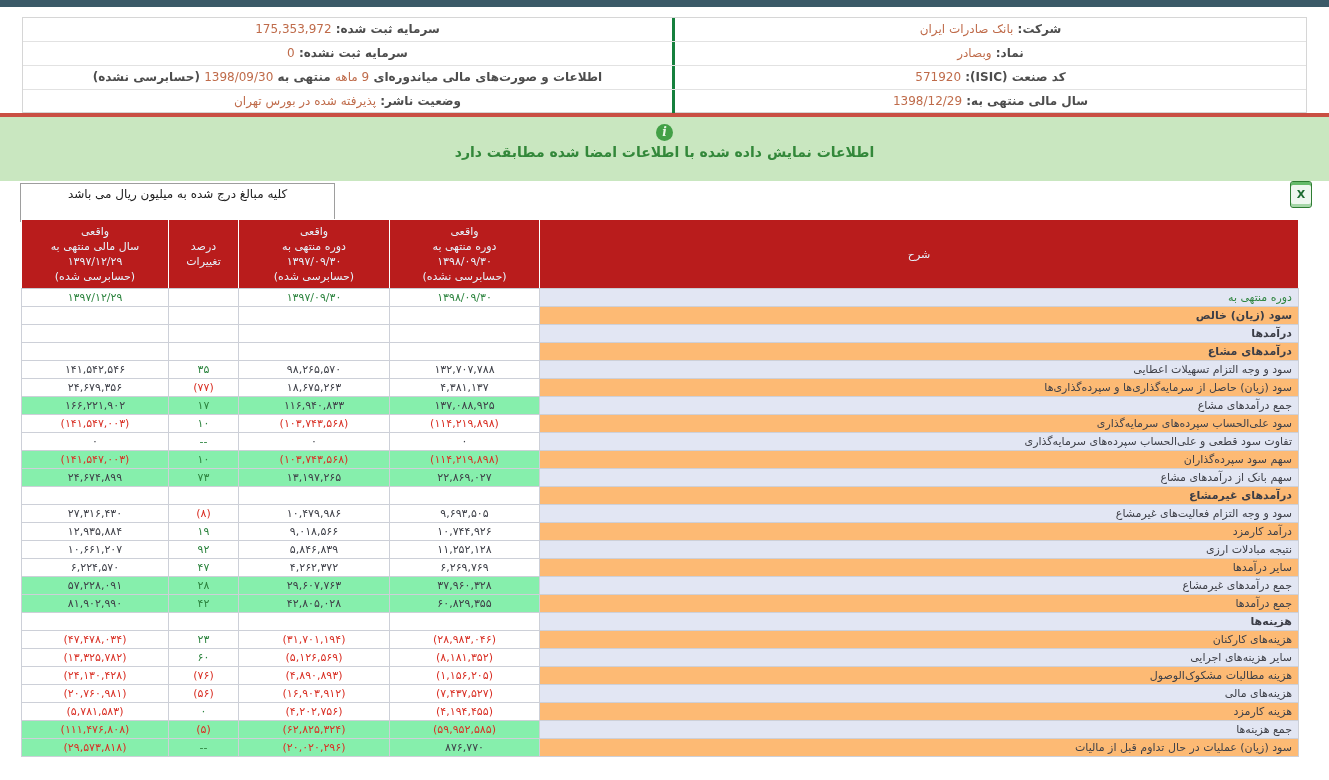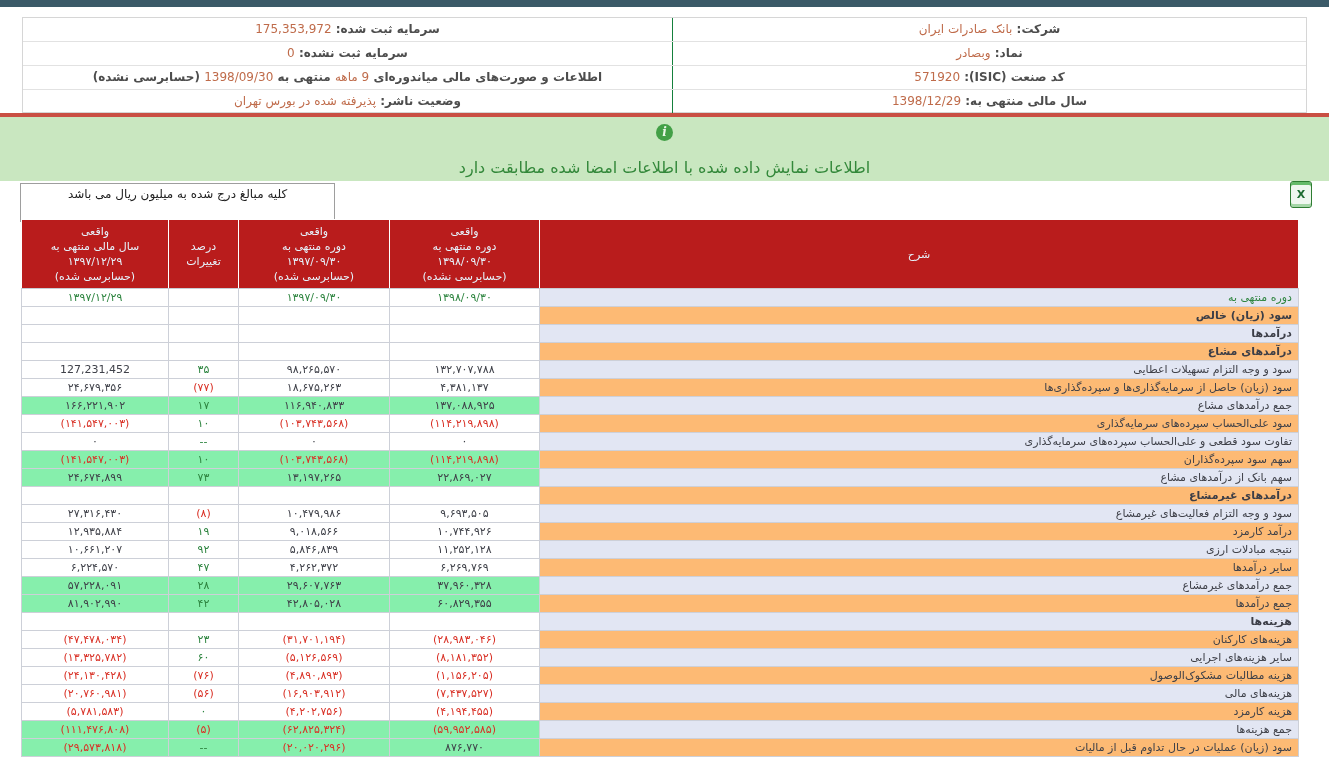--- a/index.html
+++ b/index.html
@@ -13,33 +13,33 @@
   .topbar{position:absolute;top:0;left:0;width:1329px;height:7px;background:#3b5a68;}
 
   
   .info-table{
     position:absolute;top:17px;right:22px;left:22px;height:96px;
     border:1px solid #d6d6d6;background:#fff;box-sizing:border-box;
   }
   .irow{display:flex;height:23px;line-height:23px;border-bottom:1px solid #e2e2e2;font-size:12px;}
   .irow:last-child{border-bottom:none;}
   .icell{box-sizing:border-box;padding:0 8px;white-space:nowrap;overflow:hidden;text-align:center;}
-  .iright{width:634px;border-left:1px solid #15803d;}
+  .iright{width:634px;border-left:3px solid #15803d;}
   .ileft{flex:1;}
   .seg-label{color:#4d4d4d;font-weight:bold;}
   .seg-value{color:#bf6b4a;font-weight:normal;}
 
   
   .red-divider{position:absolute;top:113px;left:0;width:1329px;height:4px;background:#c94f43;}
   .banner{position:absolute;top:117px;left:0;width:1329px;height:64px;background:#c9e7c0;text-align:center;}
   .binfo{
     display:inline-block;margin-top:7px;width:17px;height:17px;border-radius:50%;
     background:#43a047;color:#eaf7e7;font:bold italic 12px/17px "DejaVu Serif",serif;text-align:center;
   }
-  .btext{margin-top:17px;font-size:16px;font-weight:normal;color:#33883a;}
+  .btext{margin-top:3px;font-size:14px;font-weight:bold;color:#33883a;}
 
   
   .unit-note{
     position:absolute;top:183px;left:20px;width:315px;height:39px;box-sizing:border-box;
     border:1px solid #9e9e9e;background:#fff;color:#222;
     font-size:12px;line-height:21px;text-align:center;white-space:nowrap;
   }
   .excel{position:absolute;top:180px;right:16px;width:24px;height:27px;cursor:pointer;}
   .x-sheet{
     width:20px;height:25px;margin:1px auto 0;background:#eff7ef;border:1px solid #2e7d32;border-radius:3px;
@@ -174,21 +174,21 @@
         <td class="v1398"></td>
         <td class="v1397"></td>
         <td class="pct"></td>
         <td class="vyear"></td>
       </tr>
       <tr class="normal odd">
         <td class="desc">سود و وجه التزام تسهیلات اعطایی</td>
         <td class="v1398 pos">۱۳۲,۷۰۷,۷۸۸</td>
         <td class="v1397 pos">۹۸,۲۶۵,۵۷۰</td>
         <td class="pct grn">۳۵</td>
-        <td class="vyear pos">127,231,452</td>
+        <td class="vyear pos">۱۴۱,۵۴۲,۵۴۶</td>
       </tr>
       <tr class="normal even">
         <td class="desc">سود (زیان) حاصل از سرمایه‌گذاری‌ها و سپرده‌گذاری‌ها</td>
         <td class="v1398 pos">۴,۳۸۱,۱۳۷</td>
         <td class="v1397 pos">۱۸,۶۷۵,۲۶۳</td>
         <td class="pct neg">(۷۷)</td>
         <td class="vyear pos">۲۴,۶۷۹,۳۵۶</td>
       </tr>
       <tr class="total odd">
         <td class="desc">جمع درآمدهای مشاع</td>

